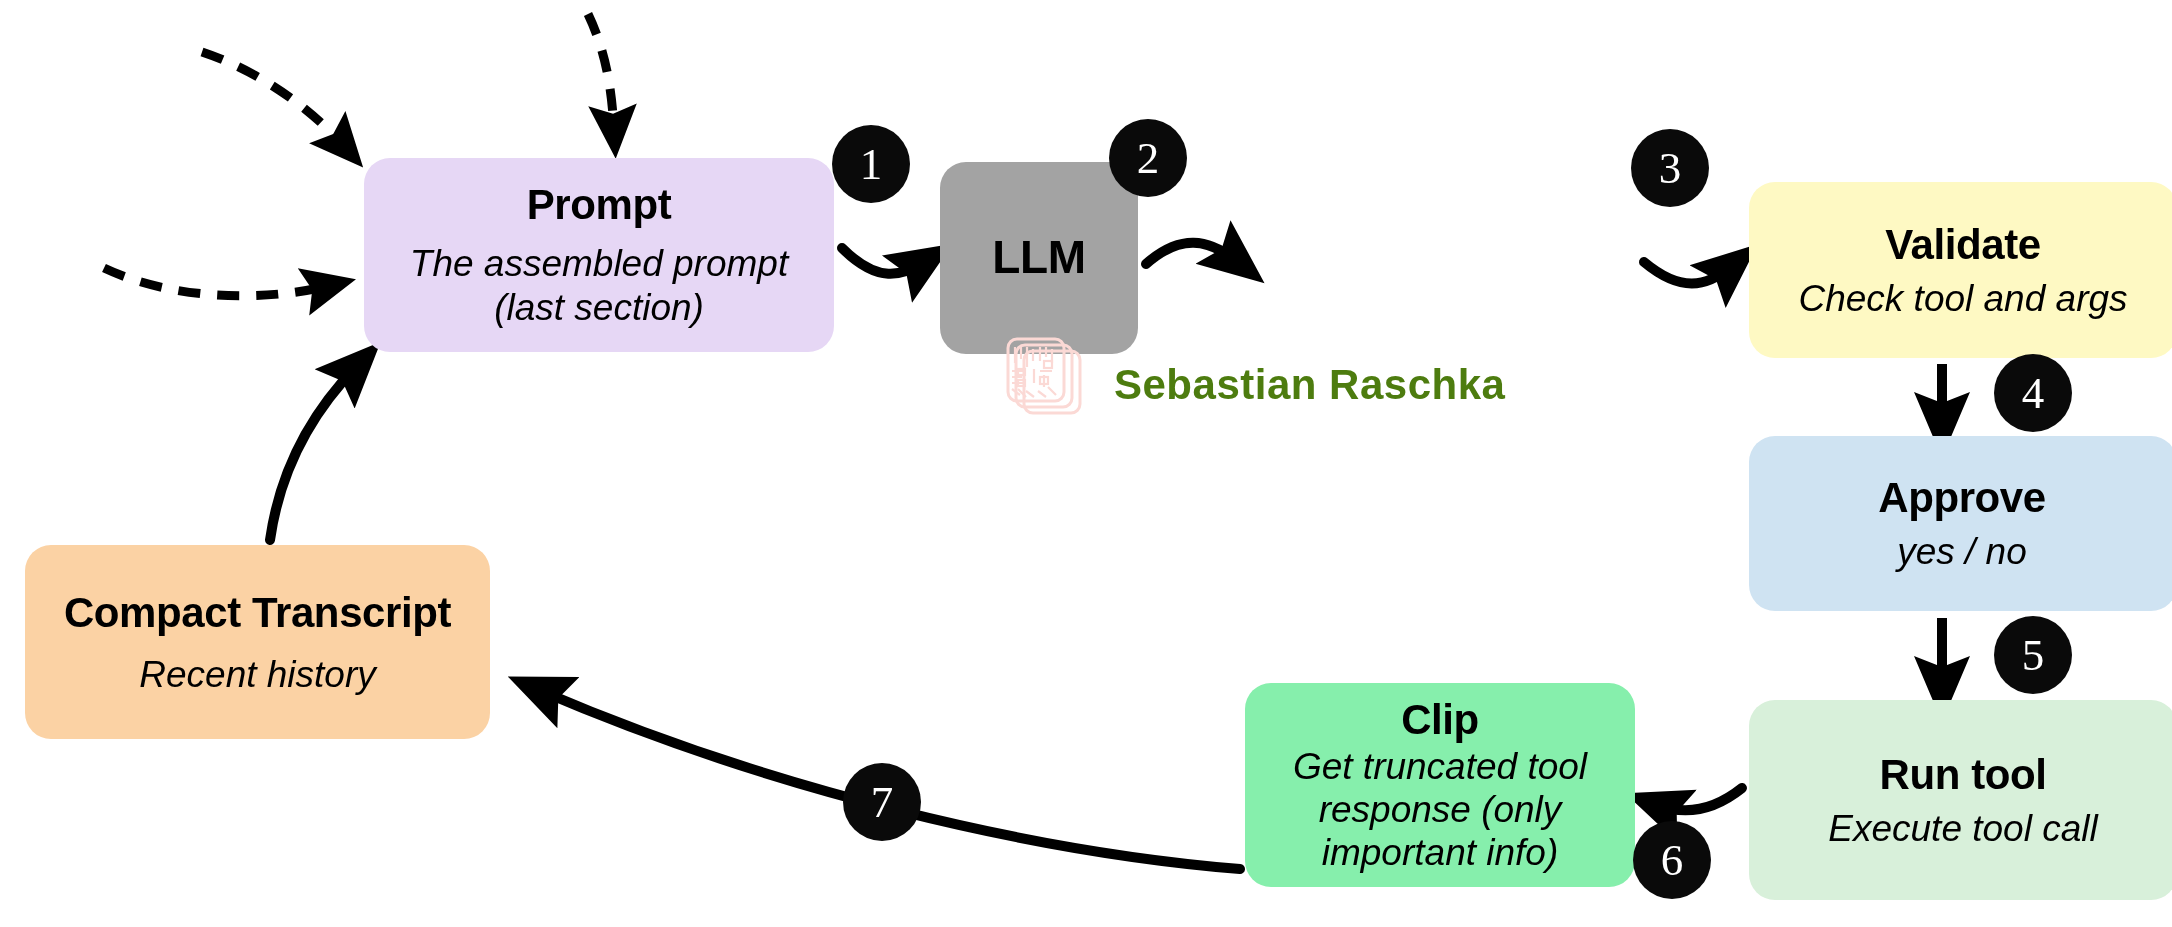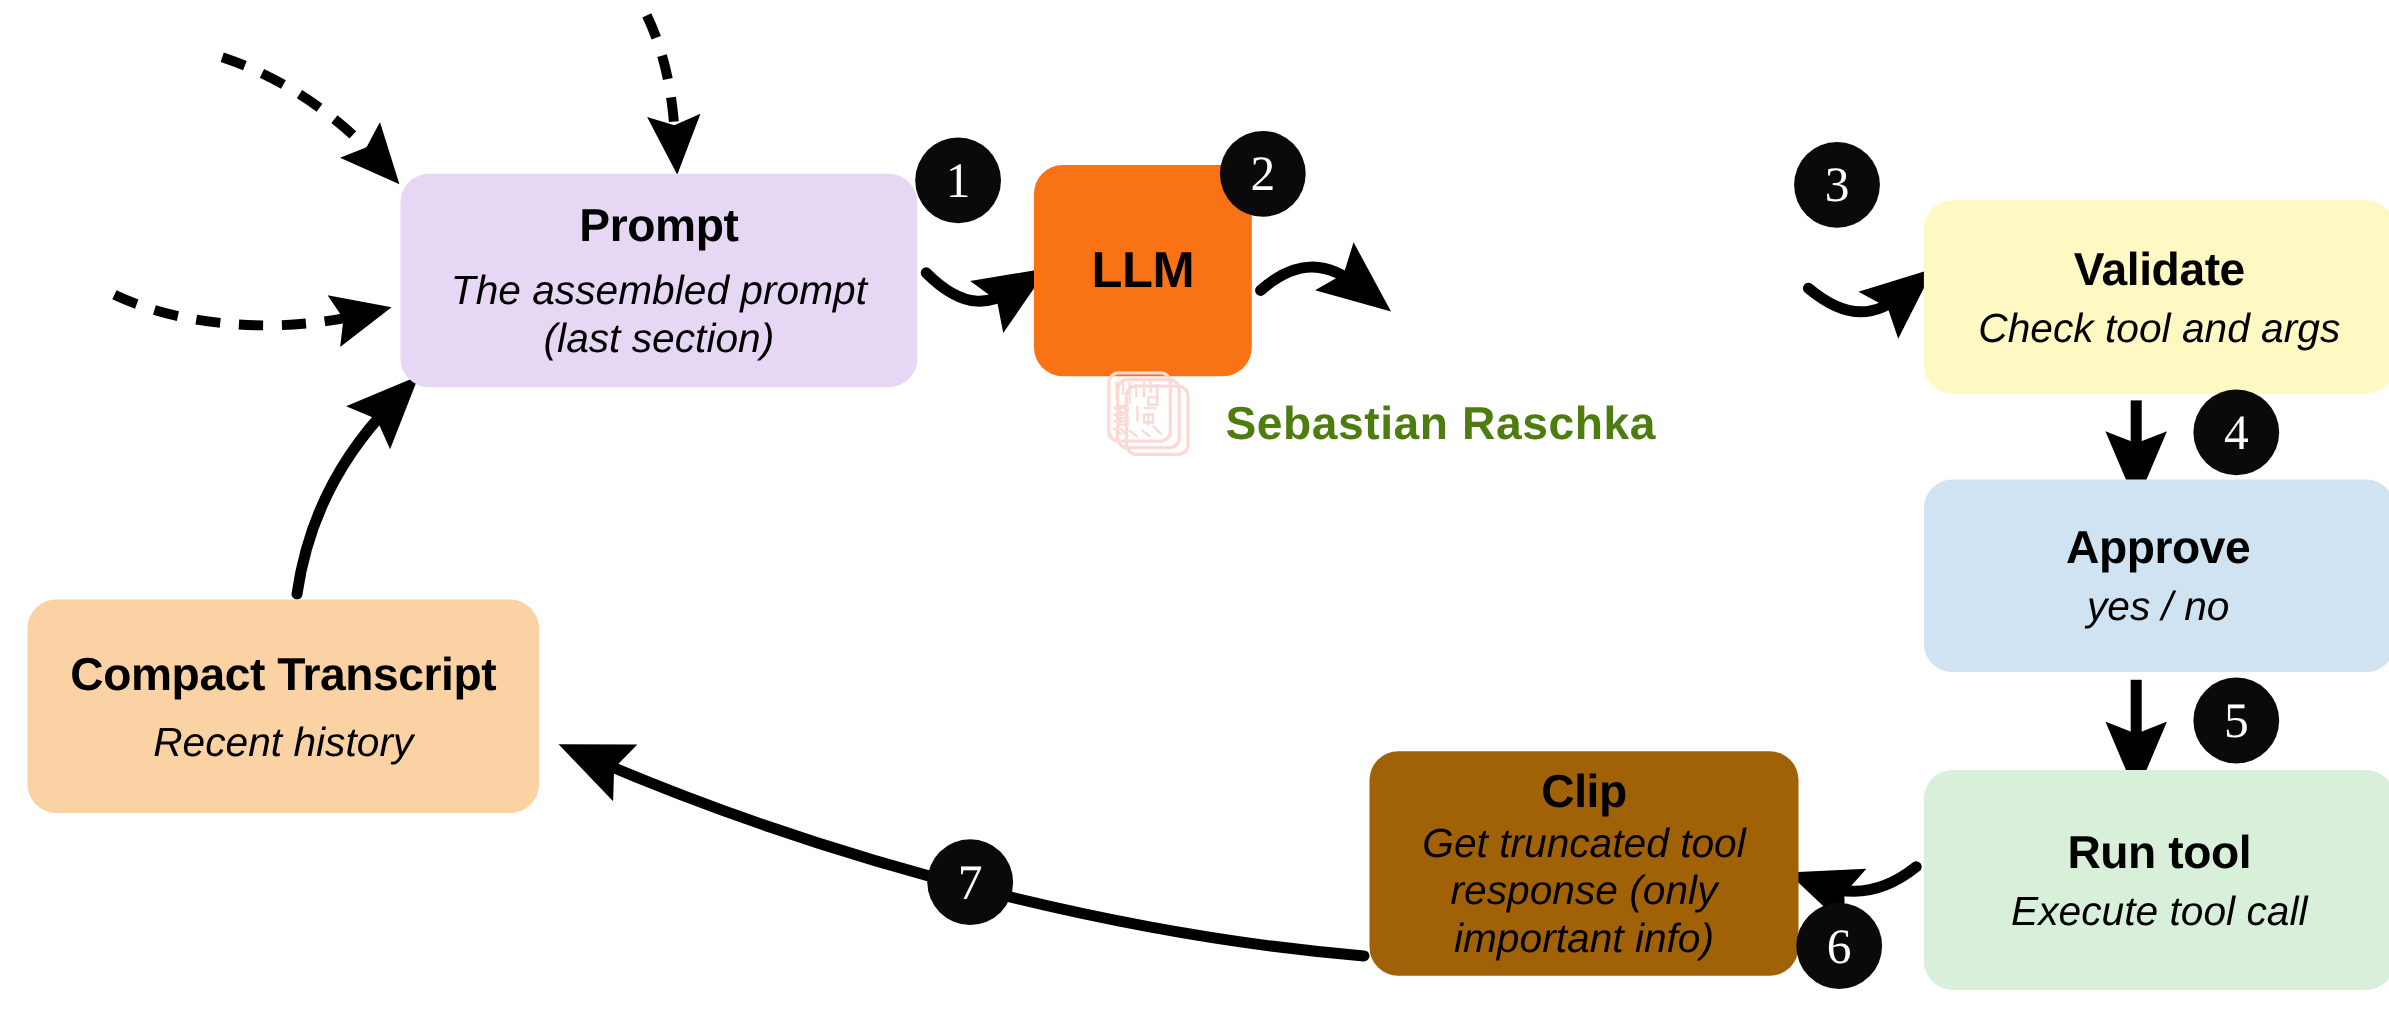--- a/index.html
+++ b/index.html
@@ -50,22 +50,22 @@
   }
 
   
   #node-prompt {
     left: 352px; top: 158px; width: 470px; height: 194px;
     background: #e6d7f5;
   }
   #node-prompt .sub { margin-top: 14px; line-height: 1.18; }
 
   #node-llm {
-    left: 928px; top: 150px; width: 198px; height: 192px;
-    background: #f97316;
+    left: 928px; top: 162px; width: 198px; height: 192px;
+    background: #a3a3a3;
   }
   #node-llm .title { font-size: 46px; }
 
   #node-model-response {
     left: 1245px; top: 168px; width: 378px; height: 190px;
     background: #fcc6c0;
   }
 
   #node-validate {
     left: 1737px; top: 182px; width: 428px; height: 176px;
@@ -78,21 +78,21 @@
     padding-left: 12px;
   }
 
   #node-runtool {
     left: 1737px; top: 700px; width: 428px; height: 200px;
     background: #d8f0da;
   }
 
   #node-clip {
     left: 1233px; top: 683px; width: 390px; height: 204px;
-    background: #a16207;
+    background: #86efac;
   }
   #node-clip .title { font-size: 42px; }
   #node-clip .sub { margin-top: 2px; font-size: 37px; line-height: 1.17; }
 
   #node-transcript {
     left: 13px; top: 545px; width: 465px; height: 194px;
     background: #fbd2a4;
   }
   #node-transcript .title { font-size: 42px; }
   #node-transcript .sub { margin-top: 18px; }

